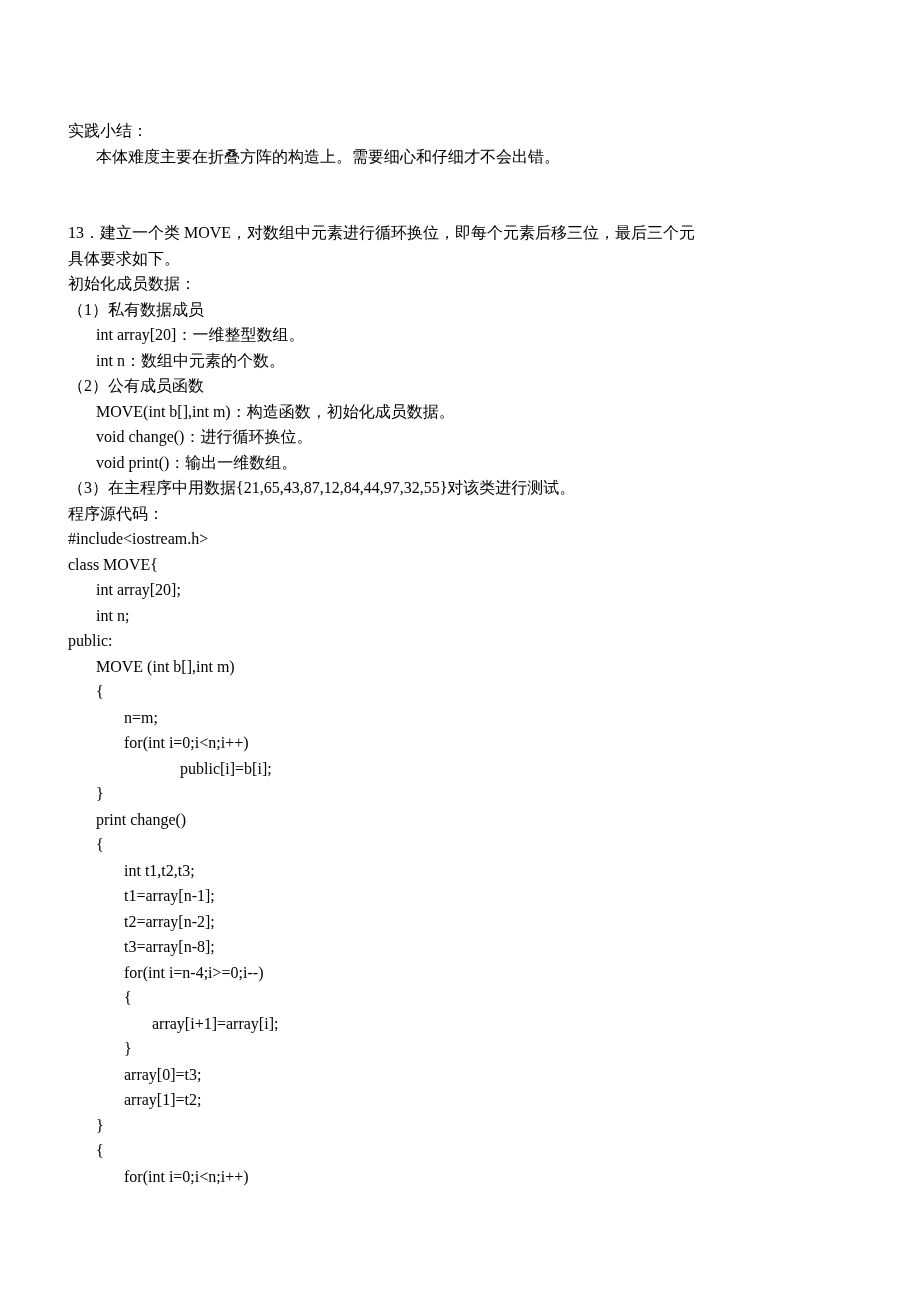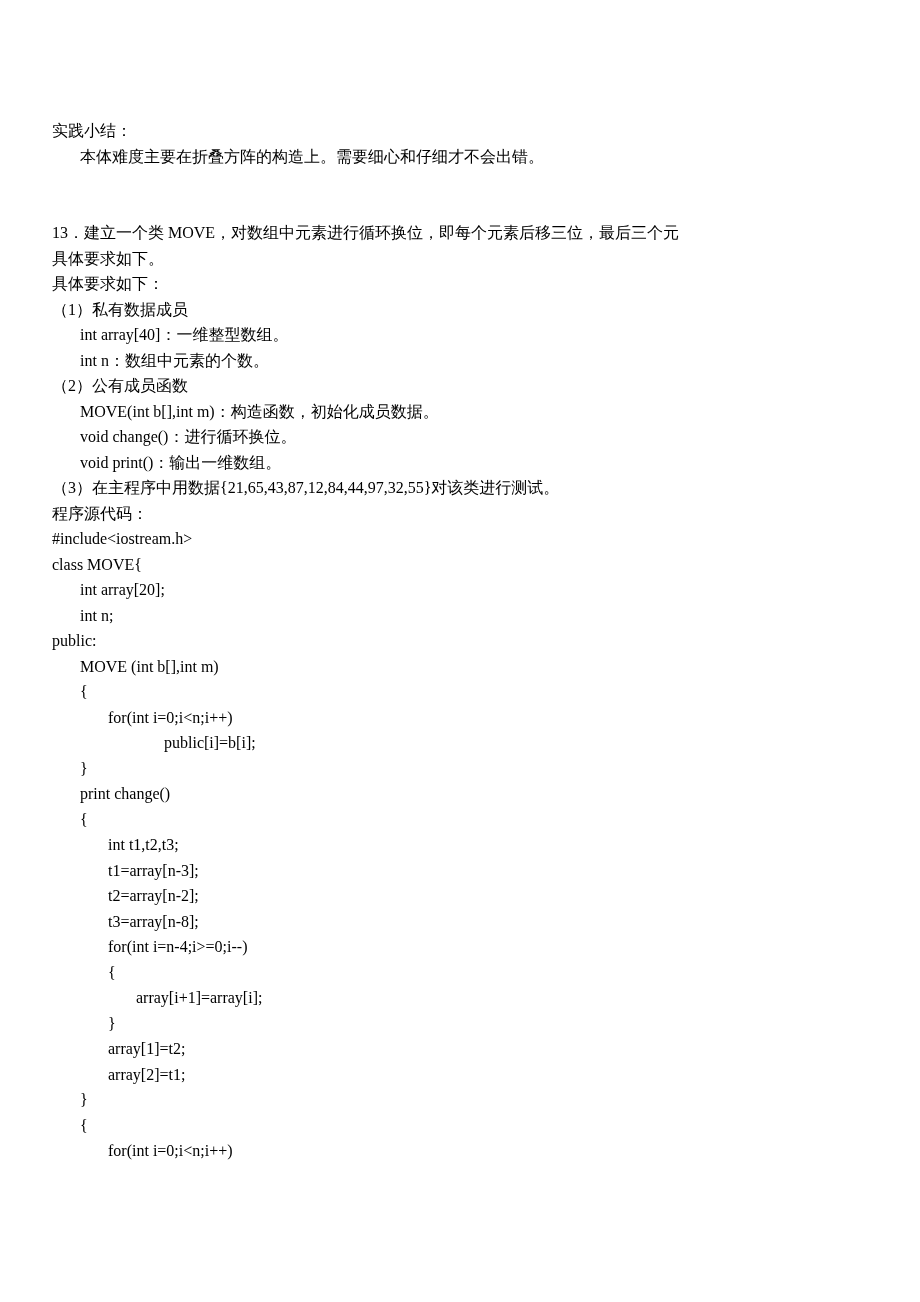--- a/index.html
+++ b/index.html
@@ -4,21 +4,21 @@
 <style>
   html, body {
     margin: 0;
     padding: 0;
     background: #ffffff;
   }
   .page {
     width: 920px;
     min-height: 1302px;
     box-sizing: border-box;
-    padding: 118px 124px 0 52px;
+    padding: 118px 124px 0 68px;
     font-family: "SimSun", "Songti SC", "Times New Roman", serif;
     font-size: 16px;
     line-height: 25.5px;
     color: #000000;
   }
   .line {
     white-space: pre;
     font-family: "SimSun", "Songti SC", "Times New Roman", serif;
   }
   .blank {
@@ -33,48 +33,49 @@
 </head>
 <body>
 
 <div class="page">
   <div class="line">实践小结：</div>
   <div class="line">       本体难度主要在折叠方阵的构造上。需要细心和仔细才不会出错。</div>
   <div class="blank"></div>
   <div class="blank"></div>
   <div class="line">13．建立一个类 MOVE，对数组中元素进行循环换位，即每个元素后移三位，最后三个元</div>
   <div class="line">具体要求如下。</div>
-  <div class="line">具体要求如下：</div>
+  <div class="line">初始化成员数据：</div>
   <div class="line">（1）私有数据成员</div>
-  <div class="line"><span class="bullet"></span><span>int array[40]：一维整型数组。</span></div>
+  <div class="line"><span class="bullet"></span><span>int array[20]：一维整型数组。</span></div>
   <div class="line"><span class="bullet"></span><span>int n：数组中元素的个数。</span></div>
   <div class="line">（2）公有成员函数</div>
   <div class="line"><span class="bullet"></span><span>MOVE(int b[],int m)：构造函数，初始化成员数据。</span></div>
   <div class="line"><span class="bullet"></span><span>void change()：进行循环换位。</span></div>
   <div class="line"><span class="bullet"></span><span>void print()：输出一维数组。</span></div>
   <div class="line">（3）在主程序中用数据{21,65,43,87,12,84,44,97,32,55}对该类进行测试。</div>
   <div class="line">程序源代码：</div>
   <div class="line">#include&lt;iostream.h&gt;</div>
   <div class="line">class MOVE{</div>
   <div class="line">       int array[20];</div>
   <div class="line">       int n;</div>
   <div class="line">public:</div>
   <div class="line">       MOVE (int b[],int m)</div>
   <div class="line">       {</div>
+  <div class="line">              n=m;</div>
   <div class="line">              for(int i=0;i&lt;n;i++)</div>
   <div class="line">                            public[i]=b[i];</div>
   <div class="line">       }</div>
   <div class="line">       print change()</div>
   <div class="line">       {</div>
   <div class="line">              int t1,t2,t3;</div>
-  <div class="line">              t1=array[n-3];</div>
+  <div class="line">              t1=array[n-1];</div>
   <div class="line">              t2=array[n-2];</div>
   <div class="line">              t3=array[n-8];</div>
   <div class="line">              for(int i=n-4;i&gt;=0;i--)</div>
   <div class="line">              {</div>
   <div class="line">                     array[i+1]=array[i];</div>
   <div class="line">              }</div>
+  <div class="line">              array[0]=t3;</div>
   <div class="line">              array[1]=t2;</div>
-  <div class="line">              array[2]=t1;</div>
   <div class="line">       }</div>
   <div class="line">       {</div>
   <div class="line">              for(int i=0;i&lt;n;i++)</div>
 </div>
 
 </body></html>

